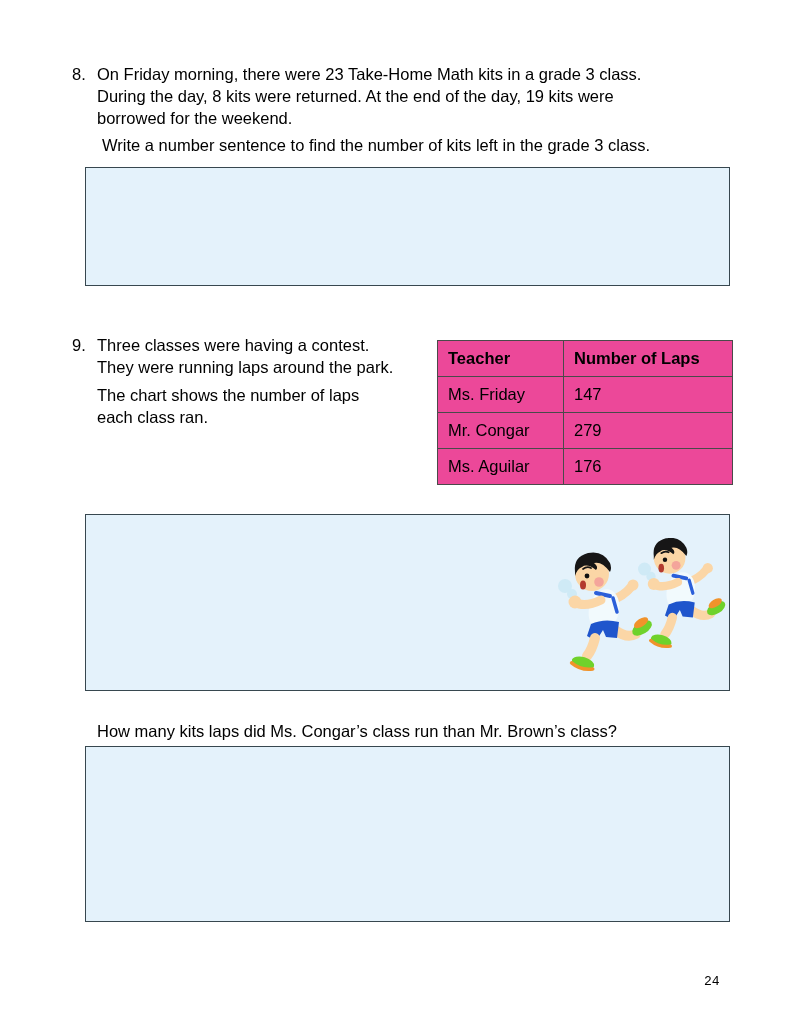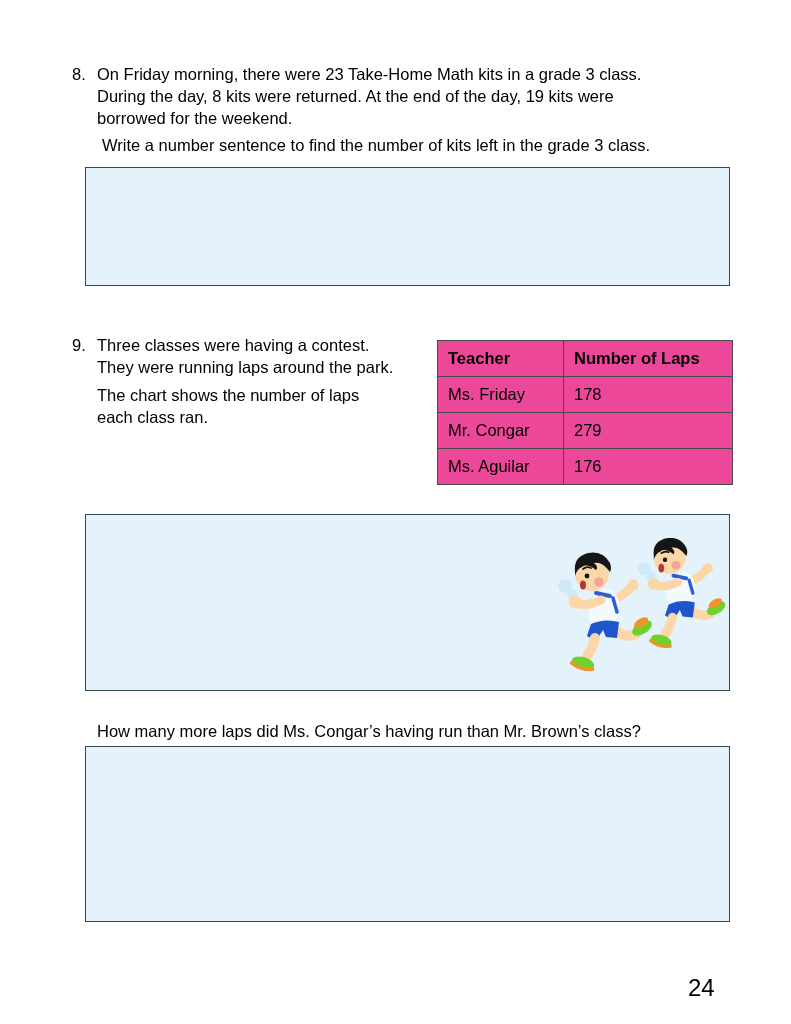--- a/index.html
+++ b/index.html
@@ -50,24 +50,24 @@
   table.laps .col-laps     { width: 169px; }
   .illustration {
     position: absolute;
     left: 558px;
     top: 538px;
     width: 172px;
     height: 140px;
   }
   .page-number {
     position: absolute;
-    left: 688px;
+    left: 704px;
     top: 974px;
-    font-family: Liberation Sans, sans-serif;
-    font-size: 24px;
+    font-family: Liberation Mono, monospace;
+    font-size: 13px;
   }
 </style>
 </head>
 <body>
 
 <div class="page">
 
   <div class="qnum" style="left:72px; top:63px;">8.</div>
   <div class="qtext" style="left:97px; top:63px; width:645px;">On Friday morning, there were 23 Take-Home Math kits in a grade 3 class.
 During the day, 8 kits were returned. At the end of the day, 19 kits were
@@ -83,21 +83,21 @@
 They were running laps around the park.</div>
 
   <table class="laps">
     <tbody>
         <tr>
       <th class="col-teacher">Teacher</th>
       <th class="col-laps">Number of Laps</th>
     </tr>
     <tr>
       <td>Ms. Friday</td>
-      <td>178</td>
+      <td>147</td>
     </tr>
     <tr>
       <td>Mr. Congar</td>
       <td>279</td>
     </tr>
     <tr>
       <td>Ms. Aguilar</td>
       <td>176</td>
     </tr>
   </tbody>
@@ -150,19 +150,19 @@
         <g transform="rotate(16 25 119)">
           <ellipse cx="25" cy="119" rx="11.5" ry="6" fill="#6fd22b"></ellipse>
           <path d="M14,122 Q25,127 36,122" stroke="#f0932b" stroke-width="3.5" fill="none" stroke-linecap="round"></path>
         </g>
       </g>
     </defs>
     <use href="#runner" transform="translate(80,-8) scale(0.93)"></use>
     <use href="#runner" transform="translate(0,6)"></use>
   </svg>
 
-  <div class="qtext" style="left:97px; top:720px; width:660px;">How many more laps did Ms. Congar’s having run than Mr. Brown’s class?</div>
+  <div class="qtext" style="left:97px; top:720px; width:660px;">How many kits laps did Ms. Congar’s class run than Mr. Brown’s class?</div>
 
   <div class="answer-box" style="left:85px; top:746px; width:645px; height:176px;"></div>
 
   <div class="page-number">24</div>
 
 </div>
 
 </body></html>

